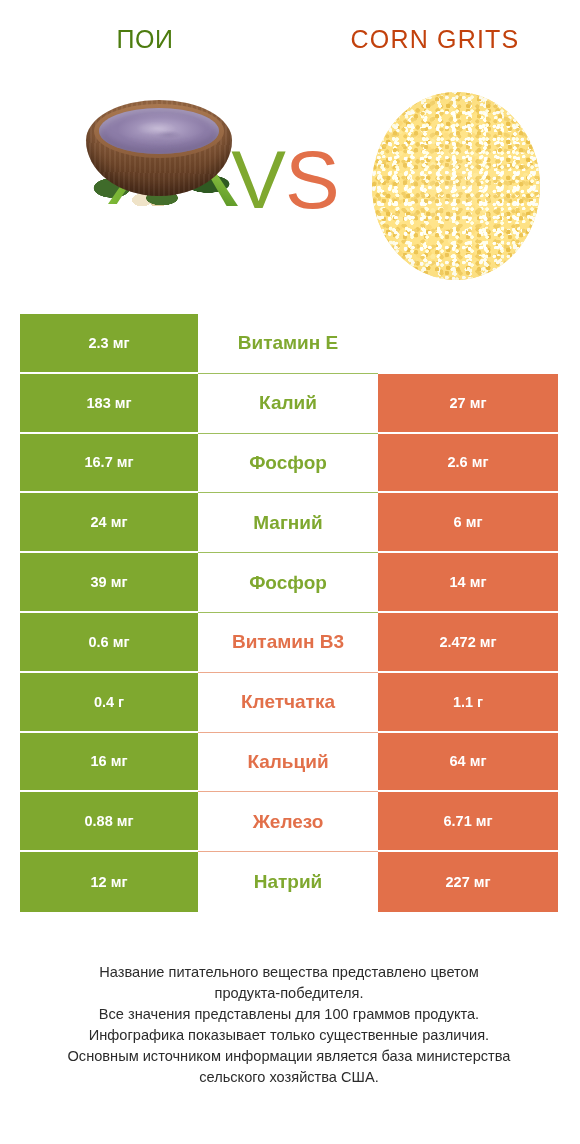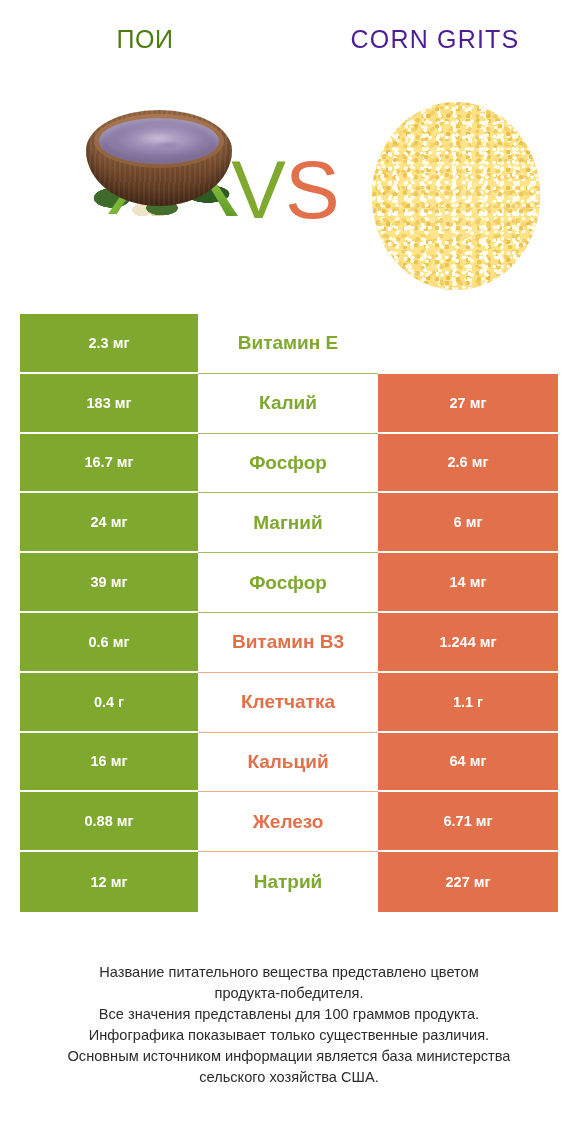--- a/index.html
+++ b/index.html
@@ -33,31 +33,31 @@
   .title-left {
     font-size: 25px;
     color: #4d7c0f;
     letter-spacing: 0.5px;
     font-weight: 400;
     text-transform: uppercase;
     white-space: nowrap;
   }
   .title-right {
     font-size: 25px;
-    color: #4c1d95;
+    color: #c2410c;
     letter-spacing: 1.2px;
     font-weight: 400;
     text-transform: uppercase;
     white-space: nowrap;
   }
 
   
   .hero {
     position: absolute;
-    top: 88px;
+    top: 78px;
     left: 0;
     width: 464px;
     height: 218px;
   }
 
   
   .poi-wrap {
     position: absolute;
     left: 84px;
     top: 18px;
@@ -330,21 +330,21 @@
       <div class="cell cell-right">6 мг</div>
     </div>
     <div class="row">
       <div class="cell cell-left">39 мг</div>
       <div class="cell cell-mid mid-green">Фосфор</div>
       <div class="cell cell-right">14 мг</div>
     </div>
     <div class="row">
       <div class="cell cell-left">0.6 мг</div>
       <div class="cell cell-mid mid-orange">Витамин B3</div>
-      <div class="cell cell-right">1.244 мг</div>
+      <div class="cell cell-right">2.472 мг</div>
     </div>
     <div class="row">
       <div class="cell cell-left">0.4 г</div>
       <div class="cell cell-mid mid-orange">Клетчатка</div>
       <div class="cell cell-right">1.1 г</div>
     </div>
     <div class="row">
       <div class="cell cell-left">16 мг</div>
       <div class="cell cell-mid mid-orange">Кальций</div>
       <div class="cell cell-right">64 мг</div>

